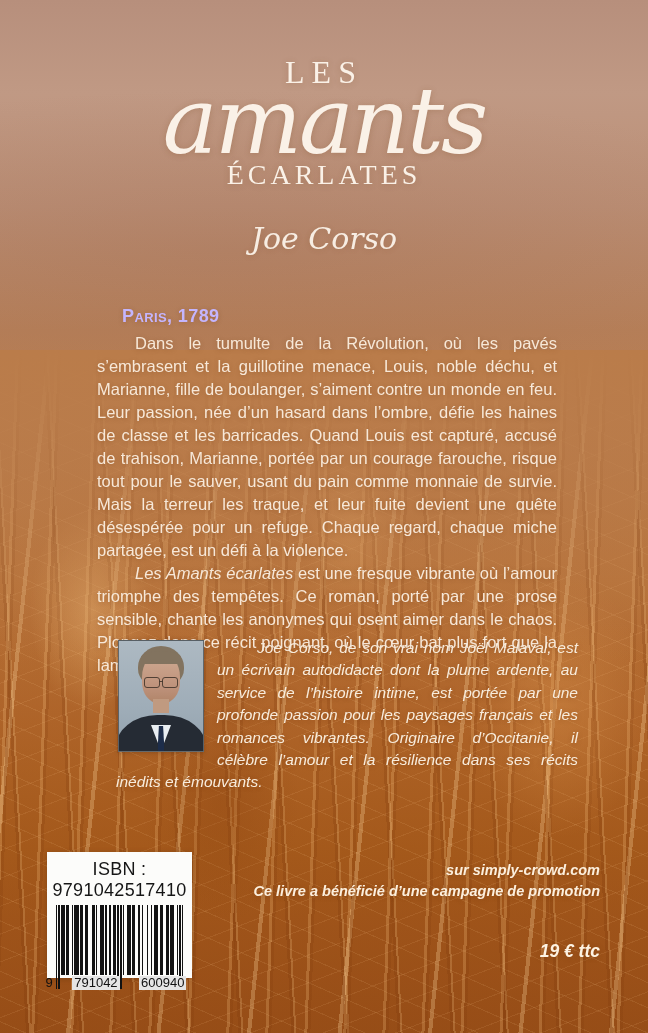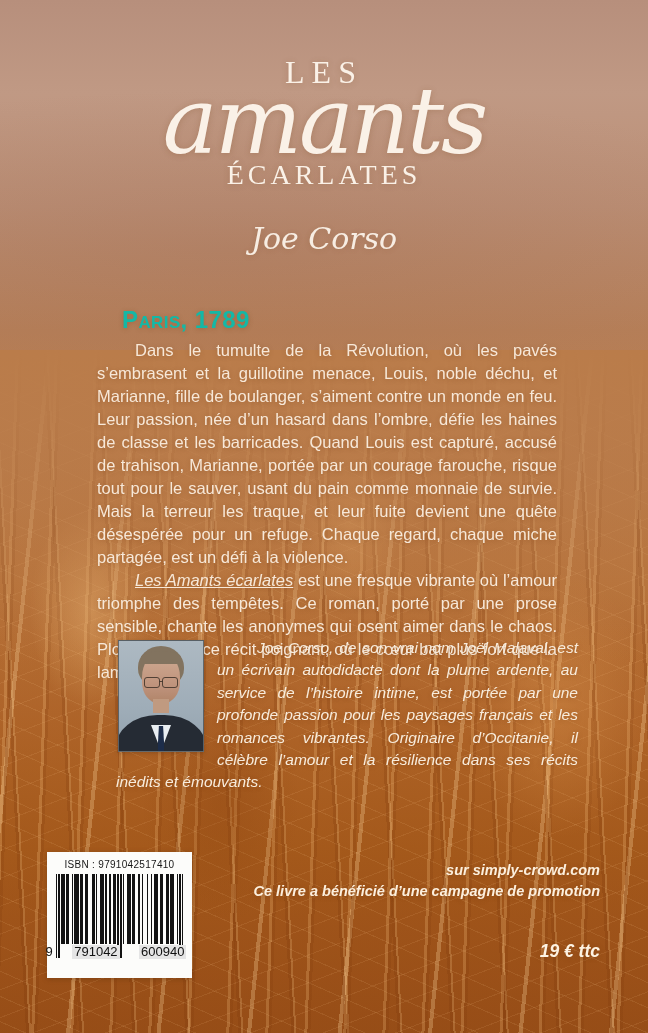--- a/index.html
+++ b/index.html
@@ -33,24 +33,24 @@
   .title-block{position:absolute;top:56px;left:0;right:0;text-align:center;color:#faf1e7;
     text-shadow:0 1px 6px rgba(120,70,30,.25);}
   .t-les{font-family:"Liberation Serif",serif;font-size:32px;line-height:1;letter-spacing:7px;}
   .t-amants{font-family:"DejaVu Serif",serif;font-style:italic;font-size:92px;line-height:.95;
     letter-spacing:-3px;margin-top:-10px;text-align:center;}
   .t-ecarlates{font-family:"Liberation Serif",serif;font-size:28px;line-height:1;letter-spacing:4px;margin-top:-4px;}
   .t-author{font-family:"DejaVu Serif",serif;font-style:italic;font-size:30px;margin-top:32px;opacity:.97;}
   
   .synopsis{position:absolute;left:97px;width:460px;top:306px;color:#f7e8d8;
     text-shadow:0 1px 5px rgba(110,55,15,.28);}
-  .syn-heading{font-weight:700;font-size:24px;font-variant:small-caps;letter-spacing:.4px;
-    margin:0 0 5px 25px;color:#14b8a6;}
+  .syn-heading{font-weight:700;font-size:18px;font-variant:small-caps;letter-spacing:.4px;
+    margin:0 0 5px 25px;color:#c4b5fd;}
   .synopsis p{margin:0;text-align:justify;text-indent:38px;font-size:16.5px;line-height:23px;}
-  .it{font-style:italic;text-decoration:underline;}
+  .it{font-style:italic;}
   
   .bio{position:absolute;left:97px;width:462px;top:637px;color:#f8ecdc;font-style:italic;
     font-size:15.5px;line-height:22.4px;text-align:justify;text-shadow:0 1px 5px rgba(110,55,15,.28);margin-left:19px;}
   .bio p{margin:0;text-indent:40px;}
   .photo{float:left;width:84px;height:110px;margin:3px 13px 4px 2px;position:relative;overflow:hidden;
     background:linear-gradient(180deg,#adb9c2 0%,#9fadb8 60%,#93a2ae 100%);
     border:1px solid rgba(40,40,40,.55);box-shadow:0 1px 4px rgba(80,40,10,.3);}
   .ph-hair{position:absolute;top:5px;left:50%;transform:translateX(-50%);width:46px;height:42px;
     border-radius:50% 50% 46% 46%;background:#82735f;}
   .ph-face{position:absolute;top:12px;left:50%;transform:translateX(-50%);width:38px;height:50px;
@@ -64,21 +64,21 @@
   .ph-neck{position:absolute;top:58px;left:50%;transform:translateX(-50%);width:16px;height:14px;background:#c09a80;z-index:2;}
   .ph-suit{position:absolute;bottom:-2px;left:-4px;right:-4px;height:38px;background:#252b34;
     border-radius:46% 46% 0 0/90% 90% 0 0;z-index:5;}
   .ph-shirt{position:absolute;bottom:0;left:50%;transform:translateX(-50%);width:20px;height:26px;
     background:#e9eef2;clip-path:polygon(0 0,100% 0,50% 100%);z-index:6;}
   .ph-tie{position:absolute;bottom:0;left:50%;transform:translateX(-50%);width:7px;height:25px;
     background:#1d2d4a;clip-path:polygon(20% 0,80% 0,100% 100%,0 100%);z-index:7;}
   
   .isbn-box{position:absolute;left:47px;top:852px;width:145px;height:126px;background:#fcfcfa;
     text-align:center;padding-top:7px;box-sizing:border-box;box-shadow:0 1px 5px rgba(80,40,10,.35);}
-  .isbn-label{font-size:10px;color:#161616;letter-spacing:.3px;}
+  .isbn-label{font-size:18px;color:#161616;letter-spacing:.3px;}
   .barcode{display:flex;align-items:flex-start;justify-content:center;height:84px;margin-top:4px;}
   .module{width:1.35px;height:70px;}
   .module.tall{height:84px;}
   .module.bar{background:#121212;}
   .barcode-digits{display:flex;justify-content:space-between;width:134px;margin:-13px auto 0;
     font-size:13px;color:#111;position:relative;z-index:2;}
   .bd-group{background:#e5e5e5;padding:0 2px;line-height:14px;}
   .bd-first{background:none;padding:0;margin-left:-7px;}
   .promo{position:absolute;right:48px;top:860px;text-align:right;font-style:italic;font-weight:700;
     font-size:14.5px;line-height:21px;color:#fcefdd;text-shadow:0 1px 5px rgba(110,55,15,.35);}

